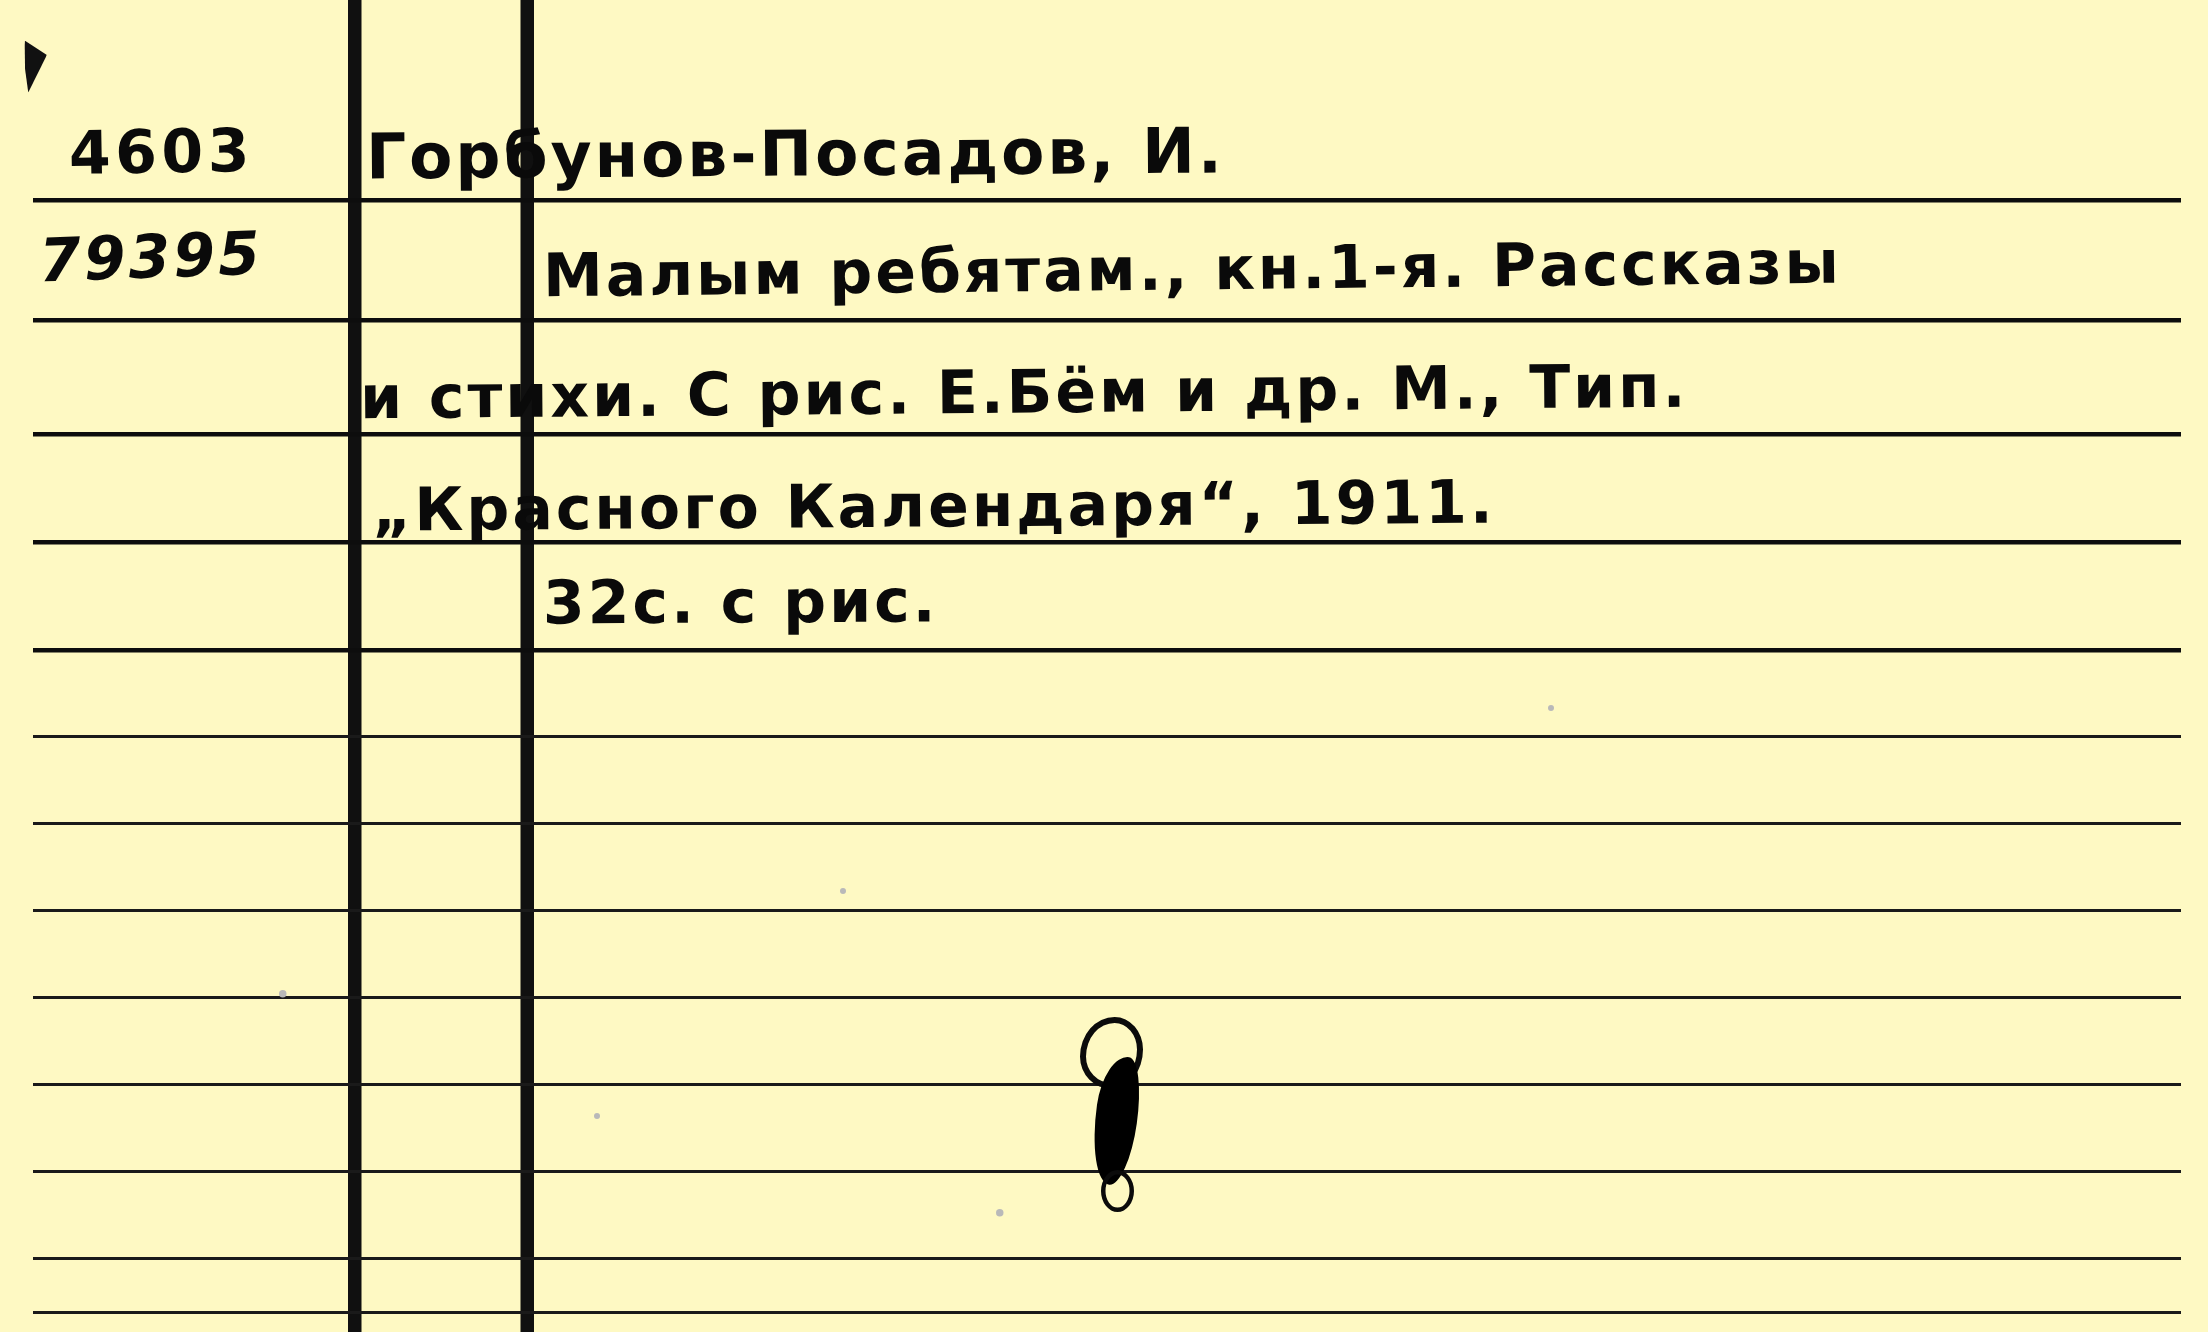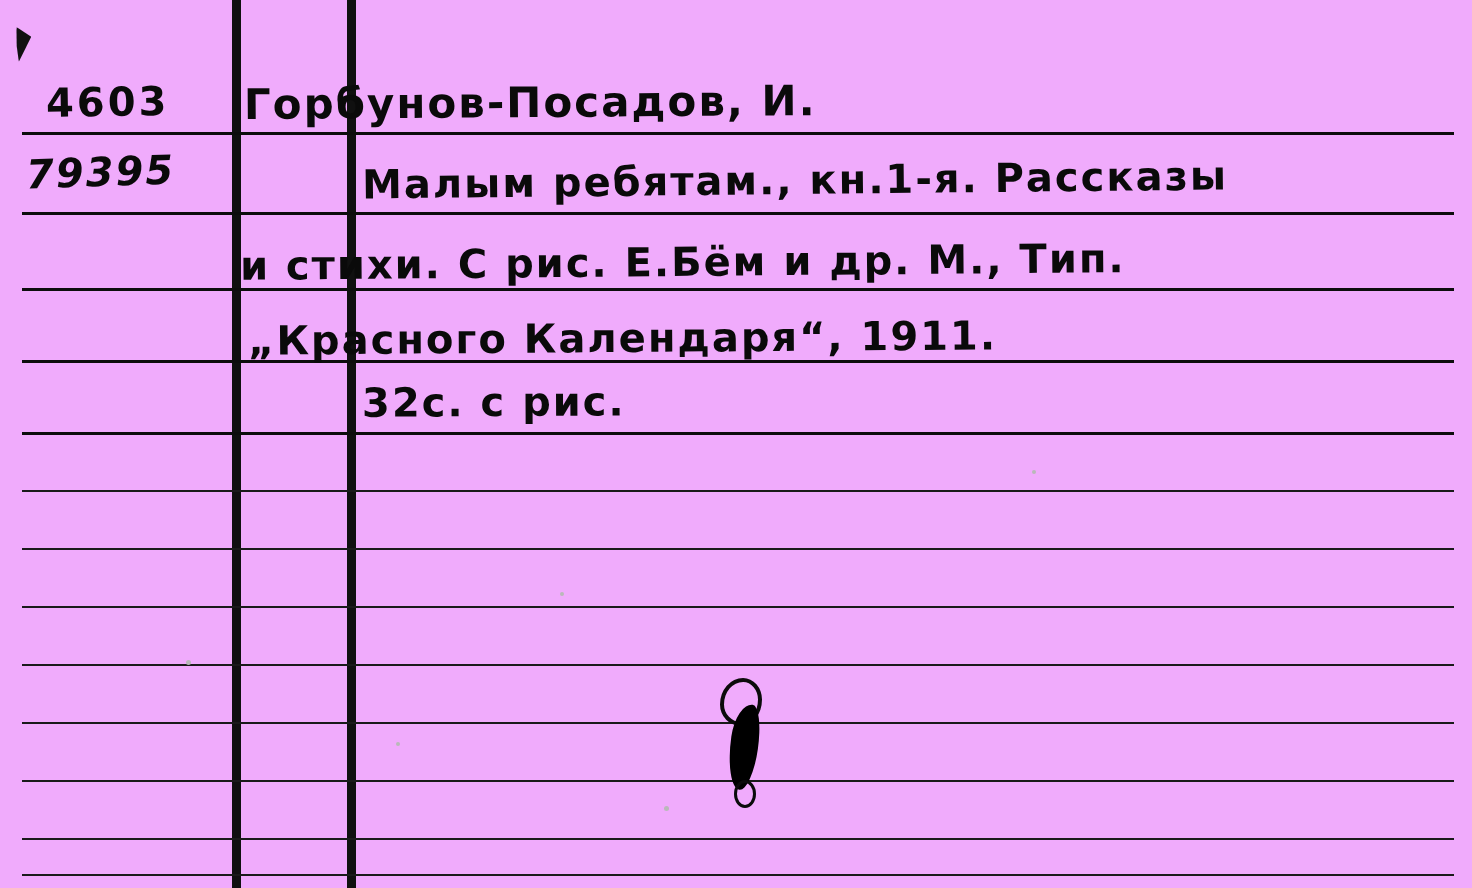--- a/index.html
+++ b/index.html
@@ -11,21 +11,21 @@
     width: 1472px;
     height: 888px;
     overflow: hidden;
     font-family: "DejaVu Sans", sans-serif;
   }
 
   #card {
     position: relative;
     width: 1472px;
     height: 888px;
-    background: #f0abfc;
+    background: #fef9c3;
     overflow: hidden;
   }
 
   
   .rule {
     position: absolute;
     left: 22px;
     right: 18px;
     height: 3px;
     background: #0d0d0d;

